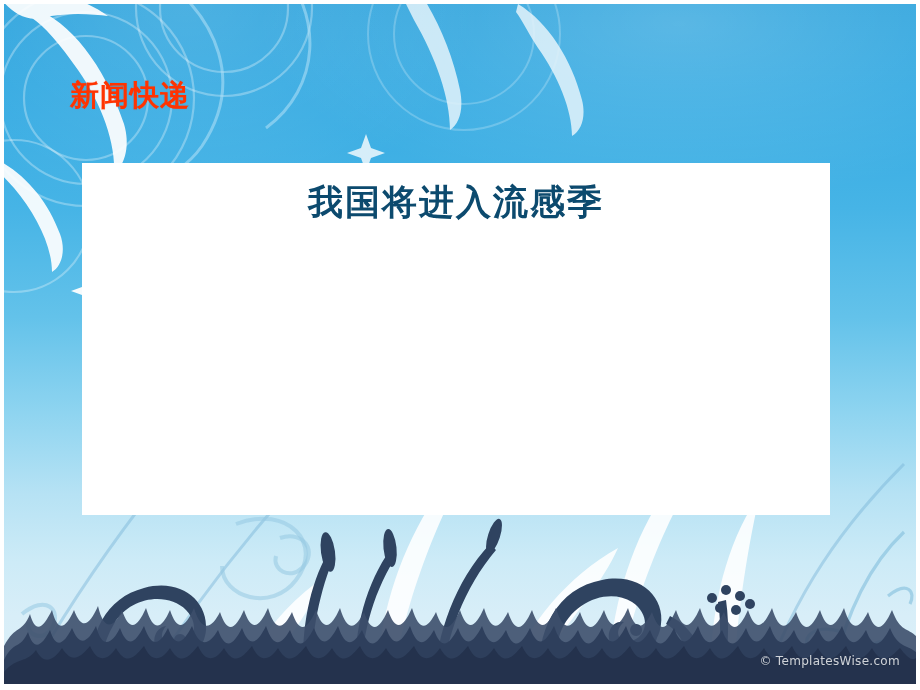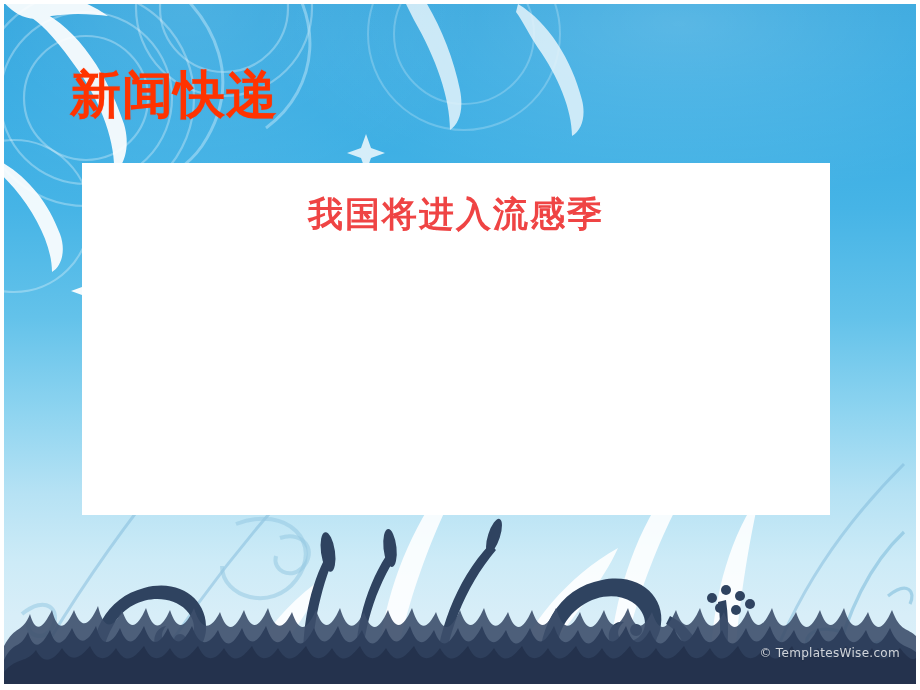--- a/index.html
+++ b/index.html
@@ -79,49 +79,49 @@
     width: 912px; height: 300px;
     pointer-events: none;
   }
 
   
   #slide-title {
     position: absolute;
     left: 66px;
     top: 64px;
     font-family: "DejaVu Sans", "Liberation Sans", sans-serif;
-    font-size: 51px;
+    font-size: 29px;
     font-weight: bold;
     line-height: 54px;
     color: #ff3300;
     letter-spacing: 1px;
     white-space: nowrap;
     text-shadow: 0 0 1px rgba(255,51,0,.45);
   }
 
   
   #content-card {
     position: absolute;
     left: 78px;
     top: 159px;
     width: 748px;
     height: 352px;
     background: #ffffff;
     overflow: hidden;
   }
 
   #headline {
-    margin: 12px;
+    margin: 0;
     padding: 16px 0 0 0;
     text-align: center;
     font-family: "DejaVu Sans", "Liberation Sans", sans-serif;
     font-weight: bold;
     font-size: 35px;
     line-height: 46px;
-    color: #ef4444;
+    color: #0c4a6e;
     letter-spacing: 2px;
   }
 
   #body-text {
     margin: 0;
     padding: 28px 14px 0 14px;
     font-family: "DejaVu Serif", "Liberation Serif", serif;
     font-size: 33px;
     line-height: 47px;
     color: #0b0b0b;
@@ -130,21 +130,21 @@
     letter-spacing: 0px;
     word-break: break-all;
   }
   #body-text .indent { display: inline-block; width: 62px; }
   #body-text .hl { color: #ee2200; font-family: "DejaVu Serif", "Liberation Serif", serif; }
 
   
   #watermark {
     position: absolute;
     right: 16px;
-    bottom: 24px;
+    bottom: 16px;
     font-family: "DejaVu Sans", "Liberation Sans", sans-serif;
     font-size: 12px;
     color: rgba(255,255,255,0.78);
     letter-spacing: .3px;
     text-shadow: 0 1px 1px rgba(20,40,60,.35);
     white-space: nowrap;
   }
 </style>
 </head>
 <body>

